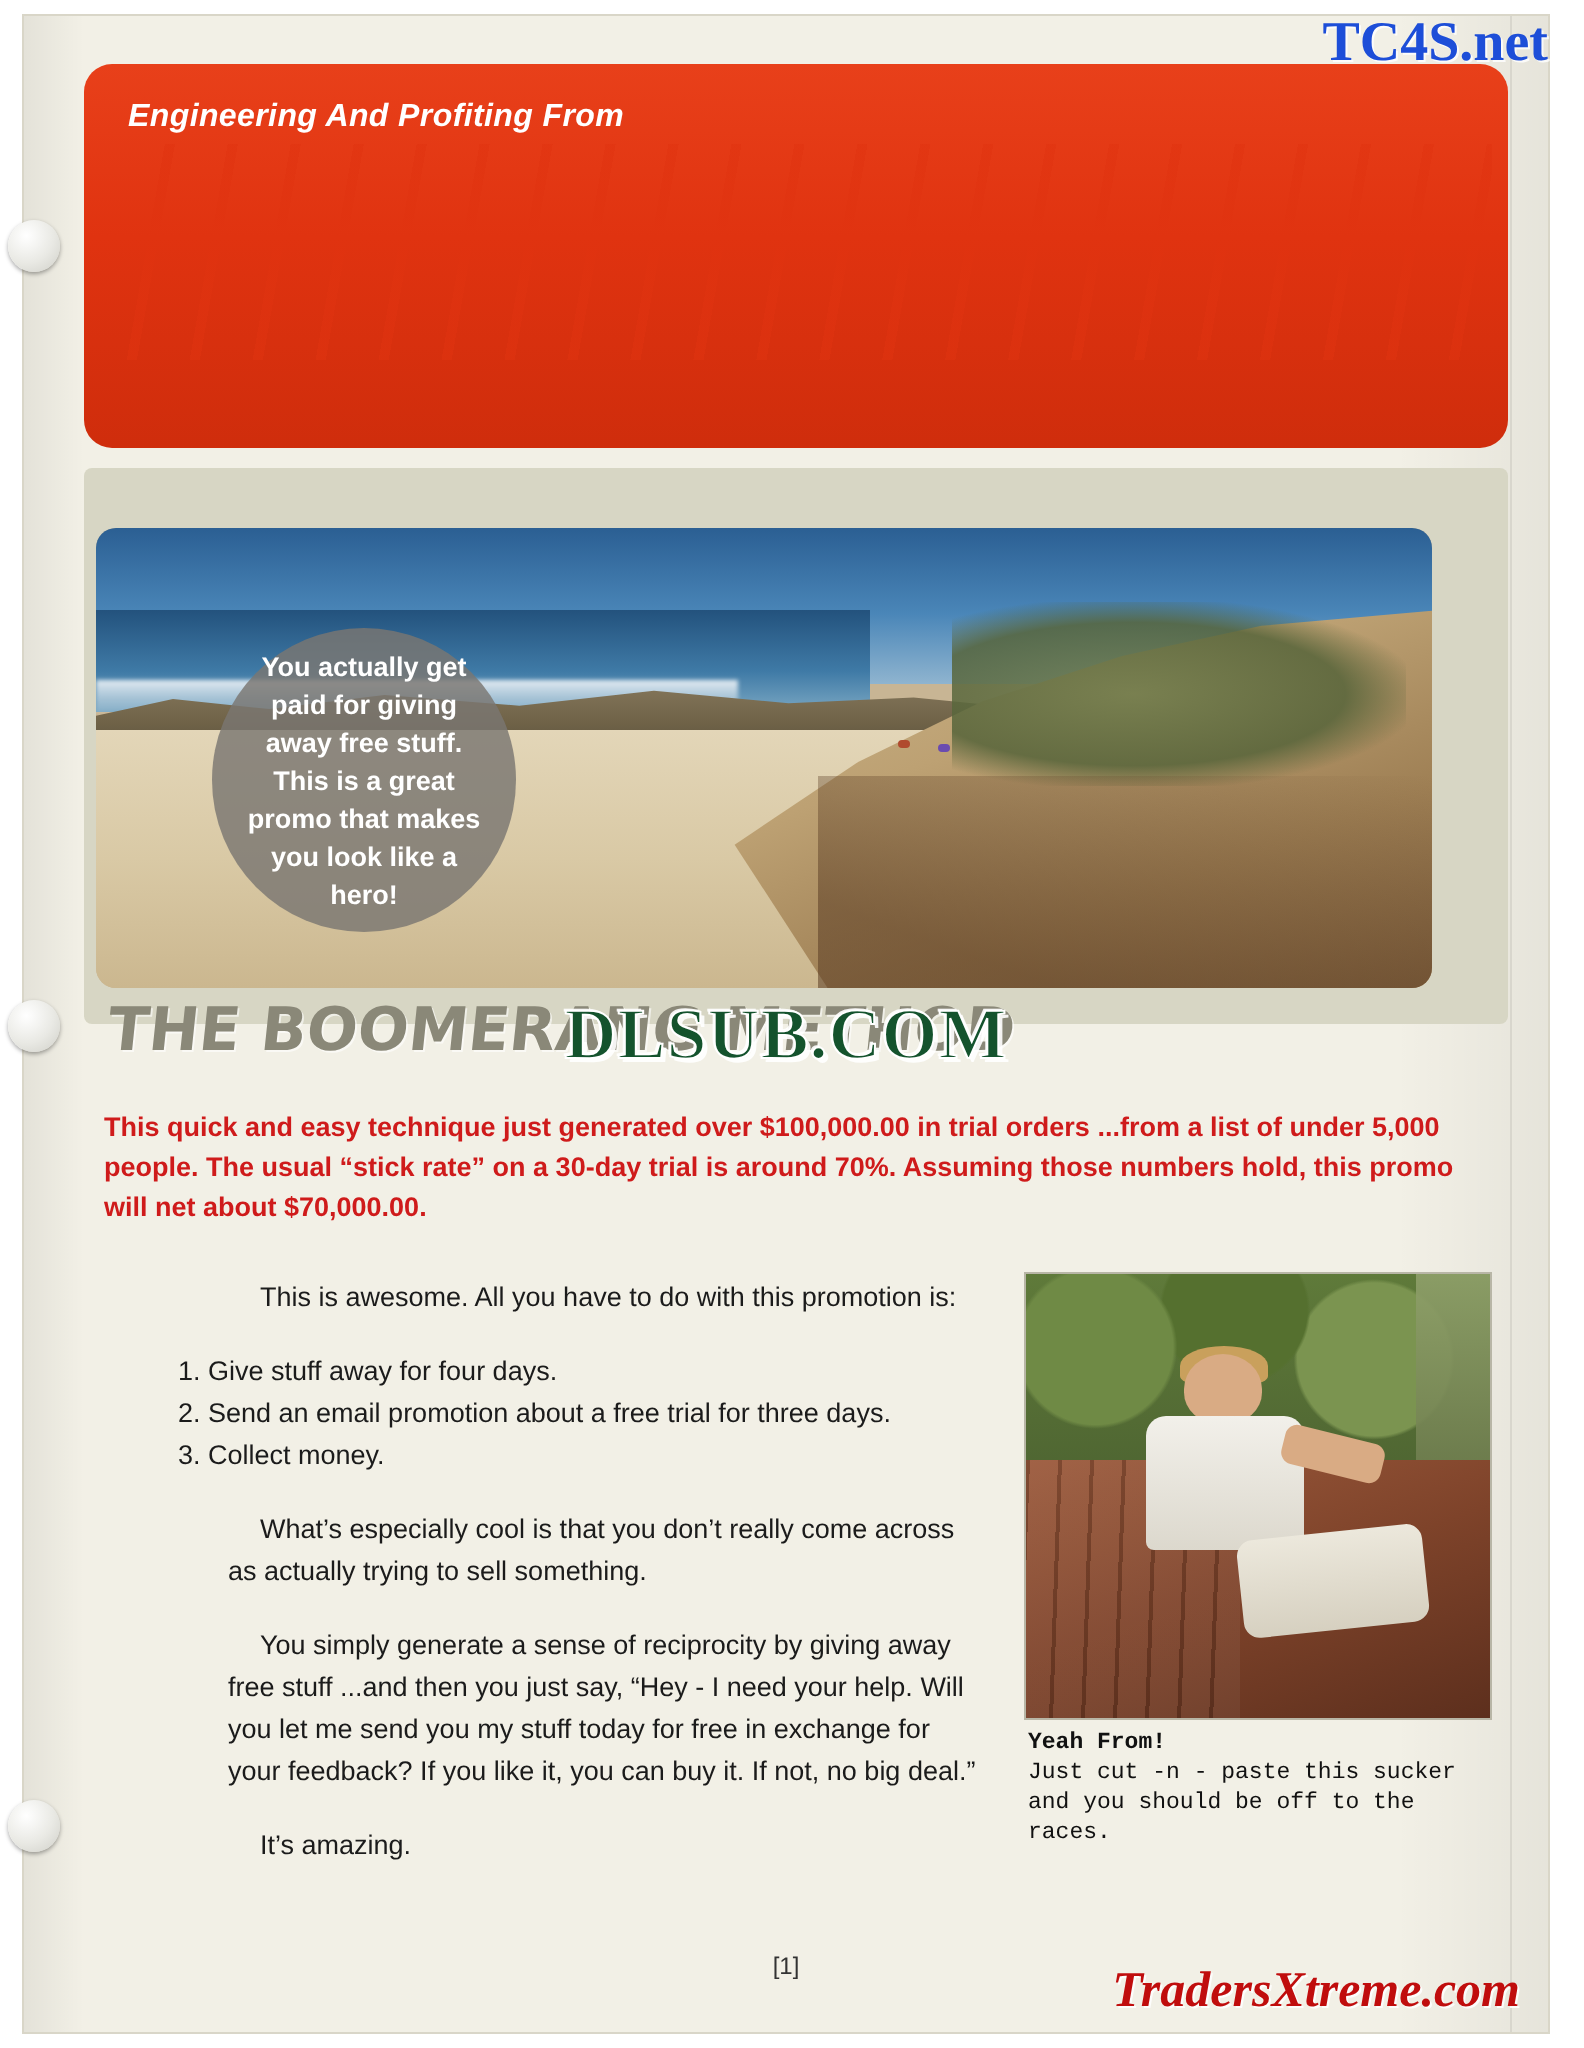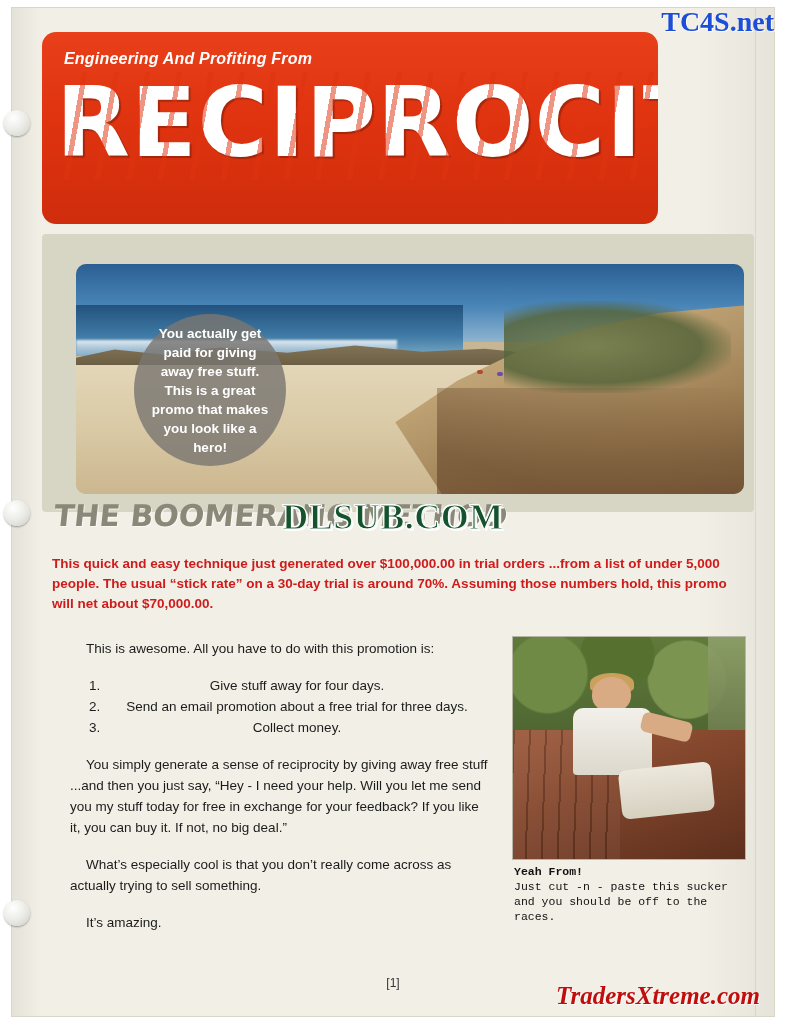--- a/index.html
+++ b/index.html
@@ -58,21 +58,21 @@
     color: #1d4ed8;
     letter-spacing: 0px;
     text-shadow: 1px 1px 0 rgba(255,255,255,0.8);
   }
 
   
   #header-banner {
     position: absolute;
     left: 30px;
     top: 24px;
-    width: 616px;
+    width: 712px;
     height: 192px;
     background: linear-gradient(180deg, #e8401a 0%, #e03310 45%, #cf2d0c 100%);
     border-radius: 14px;
     overflow: hidden;
   }
   #banner-kicker {
     position: absolute;
     left: 22px;
     top: 18px;
     color: #ffffff;
@@ -117,21 +117,21 @@
     position: absolute;
     left: 30px;
     top: 226px;
     width: 712px;
     height: 278px;
     background: #d7d6c4;
     border-radius: 4px;
   }
   #beach-photo {
     position: absolute;
-    left: 34px;
+    left: 6px;
     top: 30px;
     width: 668px;
     height: 230px;
     border-radius: 10px;
     overflow: hidden;
     background: #c8b594;
   }
   
   .ph-sky {
     position: absolute; left:0; top:0; width:100%; height:34%;
@@ -246,25 +246,24 @@
   #body-col {
     position: absolute;
     left: 58px;
     top: 630px;
     width: 420px;
     color: #1b1b1b;
     font-size: 13.5px;
     line-height: 21px;
   }
   #body-col p { margin: 0 0 16px 0; }
-  #body-col .indent { text-indent: 16px; }
+  #body-col .indent { text-indent: 16px; margin-left: 44px; }
   #steps-list {
     margin: 0 0 16px 0;
     padding-left: 34px;
-    text-align: center;
   }
   #steps-list li { margin: 0; }
 
   
   #buddy-photo {
     position: absolute;
     left: 500px;
     top: 628px;
     width: 232px;
     height: 222px;
@@ -369,21 +368,20 @@
 </head>
 <body>
 
 <div id="page-sheet">
 
   <div id="paper-shade"></div>
   <div id="fold-line"></div>
 
   <div id="header-banner">
     <div id="banner-kicker">Engineering And Profiting From</div>
-    <div id="banner-title">RECIPROCITY</div>
     <div id="stencil-mask"></div>
   </div>
 
   <div id="photo-panel">
     <div id="beach-photo">
       <div class="ph-sky"></div>
       <div class="ph-sea"></div>
       <div class="ph-surf"></div>
       <div class="ph-rocks"></div>
       <div class="ph-sand"></div>
@@ -402,22 +400,22 @@
 
   <div id="intro-red">This quick and easy technique just generated over $100,000.00 in trial orders ...from a list of under 5,000 people. The usual “stick rate” on a 30-day trial is around 70%. Assuming those numbers hold, this promo will net about $70,000.00.</div>
 
   <div id="body-col">
     <p class="indent">This is awesome. All you have to do with this promotion is:</p>
     <ol id="steps-list">
       <li>Give stuff away for four days.</li>
       <li>Send an email promotion about a free trial for three days.</li>
       <li>Collect money.</li>
     </ol>
+    <p class="indent">What’s especially cool is that you don’t really come across as actually trying to sell something.</p>
     <p class="indent">You simply generate a sense of reciprocity by giving away free stuff ...and then you just say, “Hey - I need your help. Will you let me send you my stuff today for free in exchange for your feedback? If you like it, you can buy it. If not, no big deal.”</p>
-    <p class="indent">What’s especially cool is that you don’t really come across as actually trying to sell something.</p>
     <p class="indent">It’s amazing.</p>
   </div>
 
   <div id="buddy-photo">
     <div class="bp-foliage"></div>
     <div class="bp-window"></div>
     <div class="bp-seat"></div>
     <div class="bp-seat-lines"></div>
     <div class="bp-man-hair"></div>
     <div class="bp-man-head"></div>

